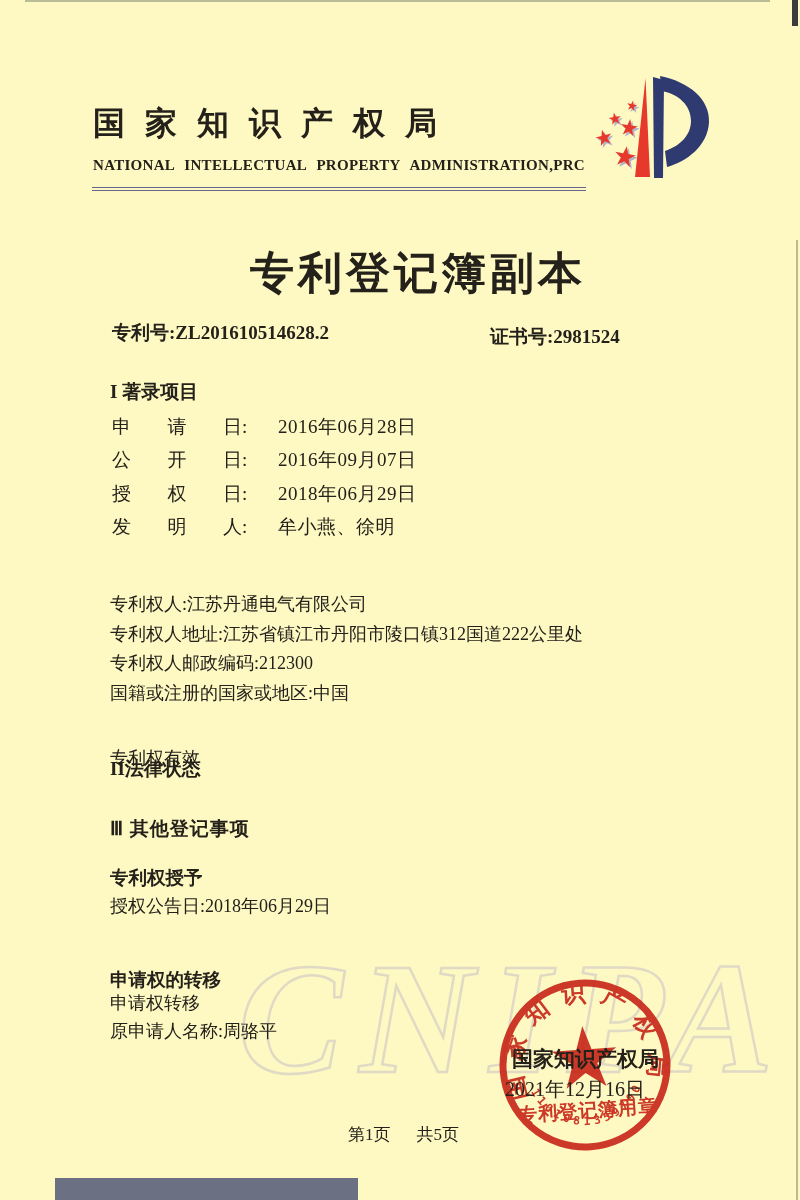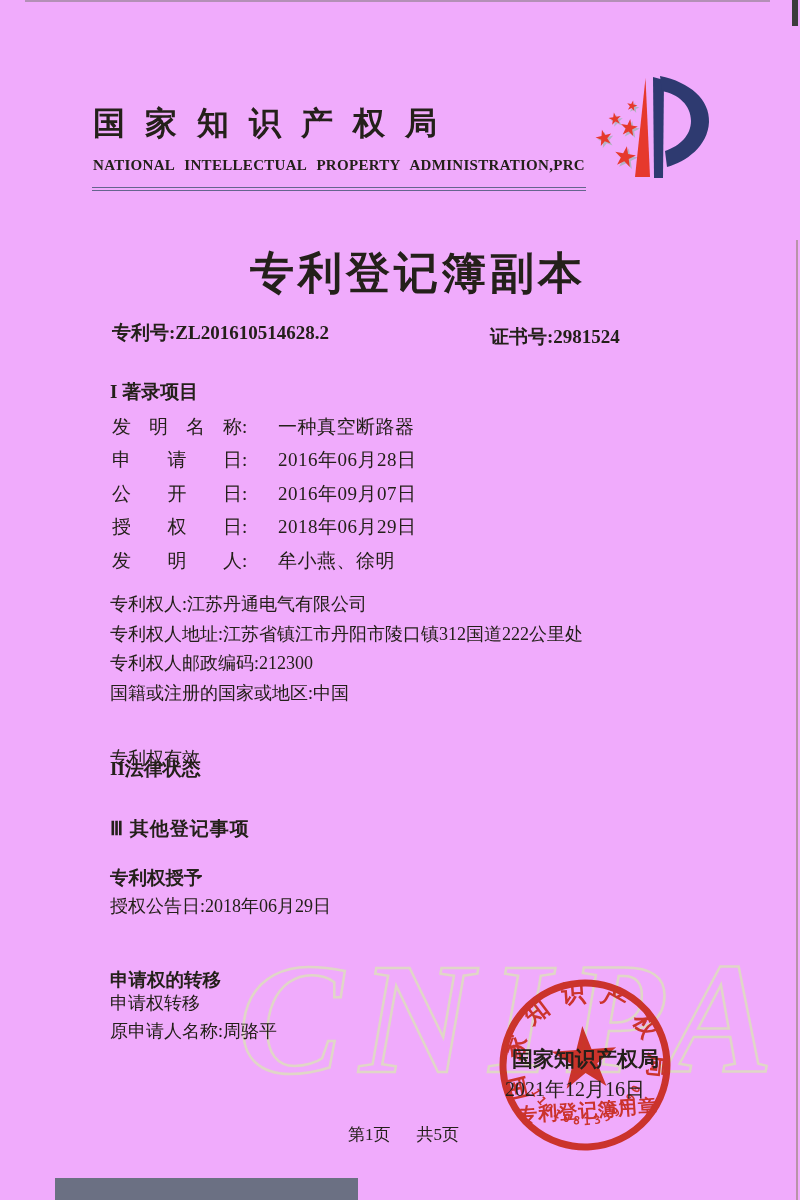--- a/index.html
+++ b/index.html
@@ -1,19 +1,19 @@
 <!DOCTYPE html>
 <html><head>
 <meta charset="utf-8">
 <style>
   * { margin:0; padding:0; box-sizing:border-box; }
   body { background:#888; font-family:"Liberation Serif","DejaVu Serif",serif; }
   .page {
     position:relative; width:800px; height:1200px; margin:0 auto;
-    background:#f0abfc; overflow:hidden; color:#24201a;
+    background:#fef9c3; overflow:hidden; color:#24201a;
   }
   
   .edge-top { position:absolute; left:25px; top:0; width:745px; height:2px; background:rgba(105,110,98,.45); z-index:6; }
   .edge-right { position:absolute; left:796px; top:240px; width:2px; height:960px; background:rgba(140,128,100,.55); z-index:6; }
   .corner-mark { position:absolute; right:2px; top:0; width:6px; height:26px; background:#3c3c3c; z-index:6; }
   .bottom-bar { position:absolute; left:55px; top:1178px; width:303px; height:22px; background:#6b7083; z-index:5; }
 
   
   .agency-cn { position:absolute; left:93px; top:102px; font-size:32px; font-weight:bold; letter-spacing:6px; white-space:nowrap; z-index:2; }
   .agency-en { position:absolute; left:93px; top:157px; font-size:15px; font-weight:bold; letter-spacing:.3px; word-spacing:6px; white-space:nowrap; z-index:2; }
@@ -101,23 +101,20 @@
   </svg>
 
   <div class="doc-title">专利登记簿副本</div>
   <div class="patent-no">专利号:ZL201610514628.2</div>
   <div class="cert-no">证书号:2981524</div>
 
   <div class="sec1-head">I 著录项目</div>
 
   <div class="fields">
     <div class="frow">
-      <span class="flabel">发明名称</span><span class="colon">:</span><span class="fvalue">一种真空断路器</span>
-    </div>
-    <div class="frow">
       <span class="flabel">申请日</span><span class="colon">:</span><span class="fvalue">2016年06月28日</span>
     </div>
     <div class="frow">
       <span class="flabel">公开日</span><span class="colon">:</span><span class="fvalue">2016年09月07日</span>
     </div>
     <div class="frow">
       <span class="flabel">授权日</span><span class="colon">:</span><span class="fvalue">2018年06月29日</span>
     </div>
     <div class="frow">
       <span class="flabel">发明人</span><span class="colon">:</span><span class="fvalue">牟小燕、徐明</span>

